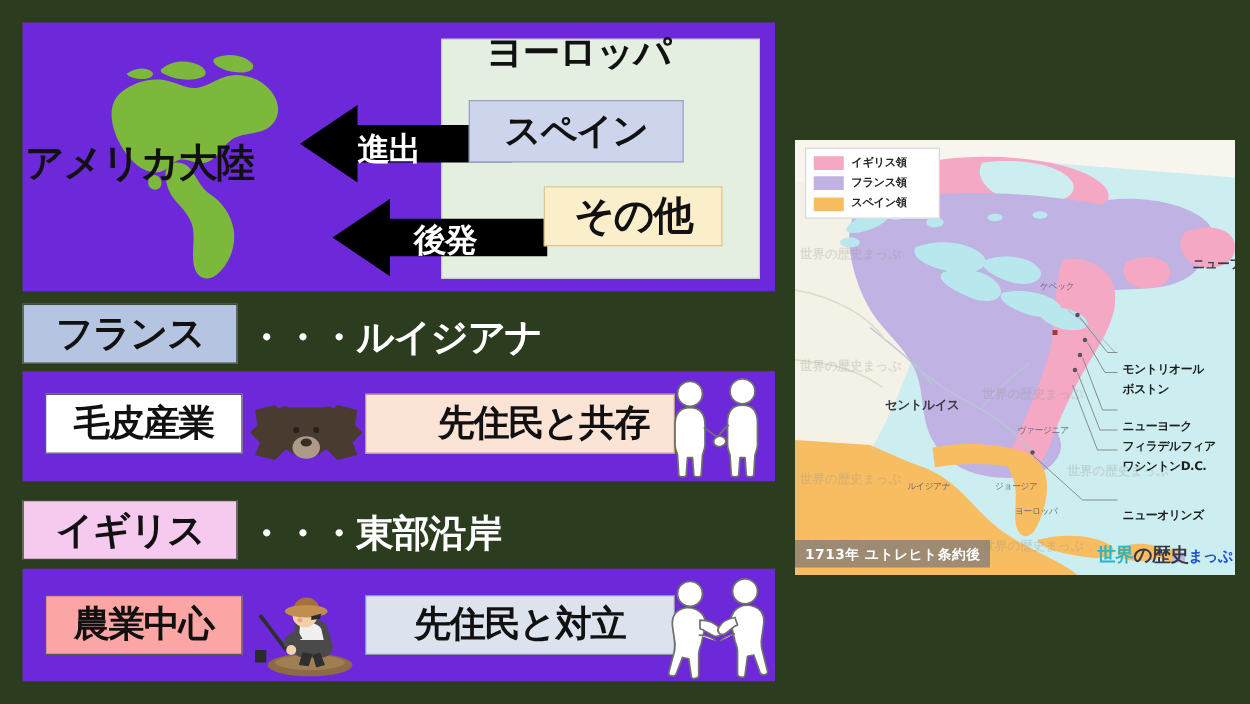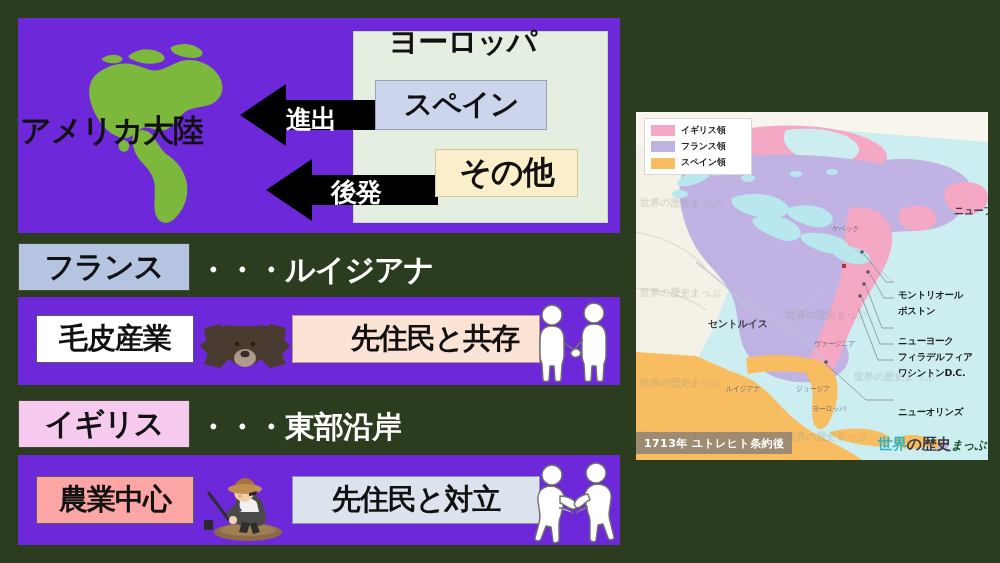--- a/index.html
+++ b/index.html
@@ -127,21 +127,21 @@
     display: flex; align-items: center; padding: 0 8px;
     font-size: 11px; font-weight: 700; letter-spacing: 0.4px; white-space: nowrap; z-index: 9;
   }
   #map-watermark {
     position: absolute; right: 2px; bottom: 6px;
     font-size: 15px; font-weight: 800; white-space: nowrap; z-index: 9;
     letter-spacing: -0.5px;
   }
   #map-watermark .a { color: #29b6c8; }
   #map-watermark .b { color: #333a44; }
-  #map-watermark .c { color: #14532d; font-size: 12px; font-style: italic; }
+  #map-watermark .c { color: #1d4ed8; font-size: 12px; }
   .ghost-wm {
     position: absolute; font-size: 10px; color: rgba(150,150,150,0.28);
     white-space: nowrap; z-index: 6; font-weight: 700;
   }
 </style>
 </head>
 <body>
 
 <div id="stage">
 

